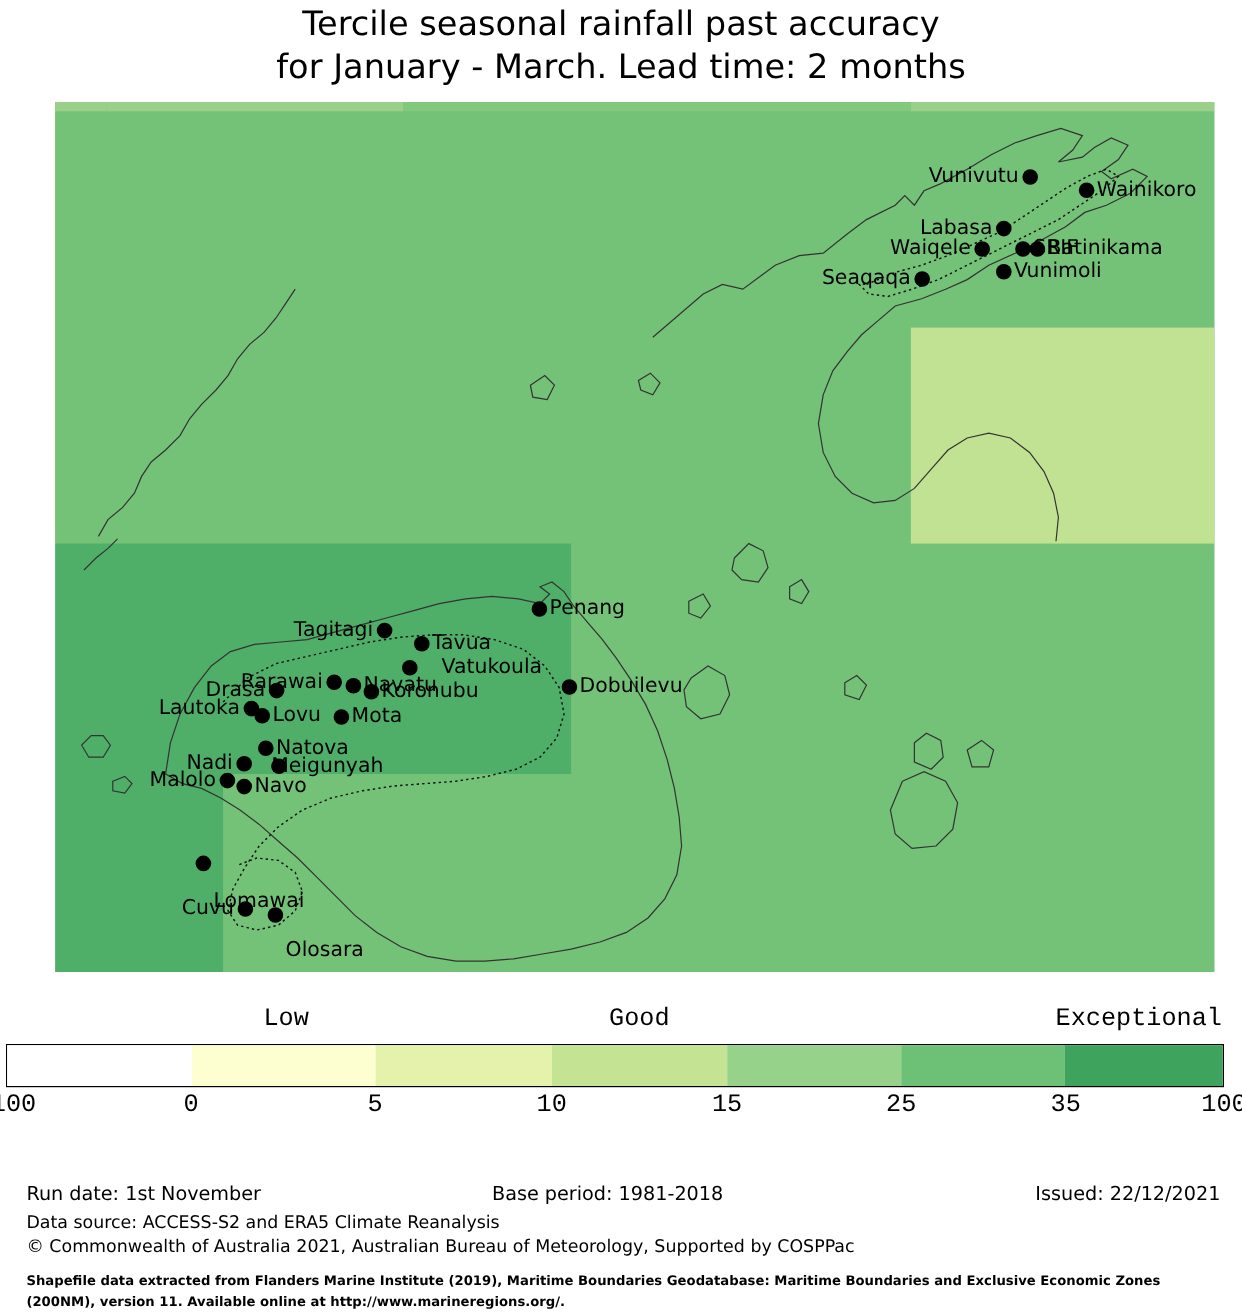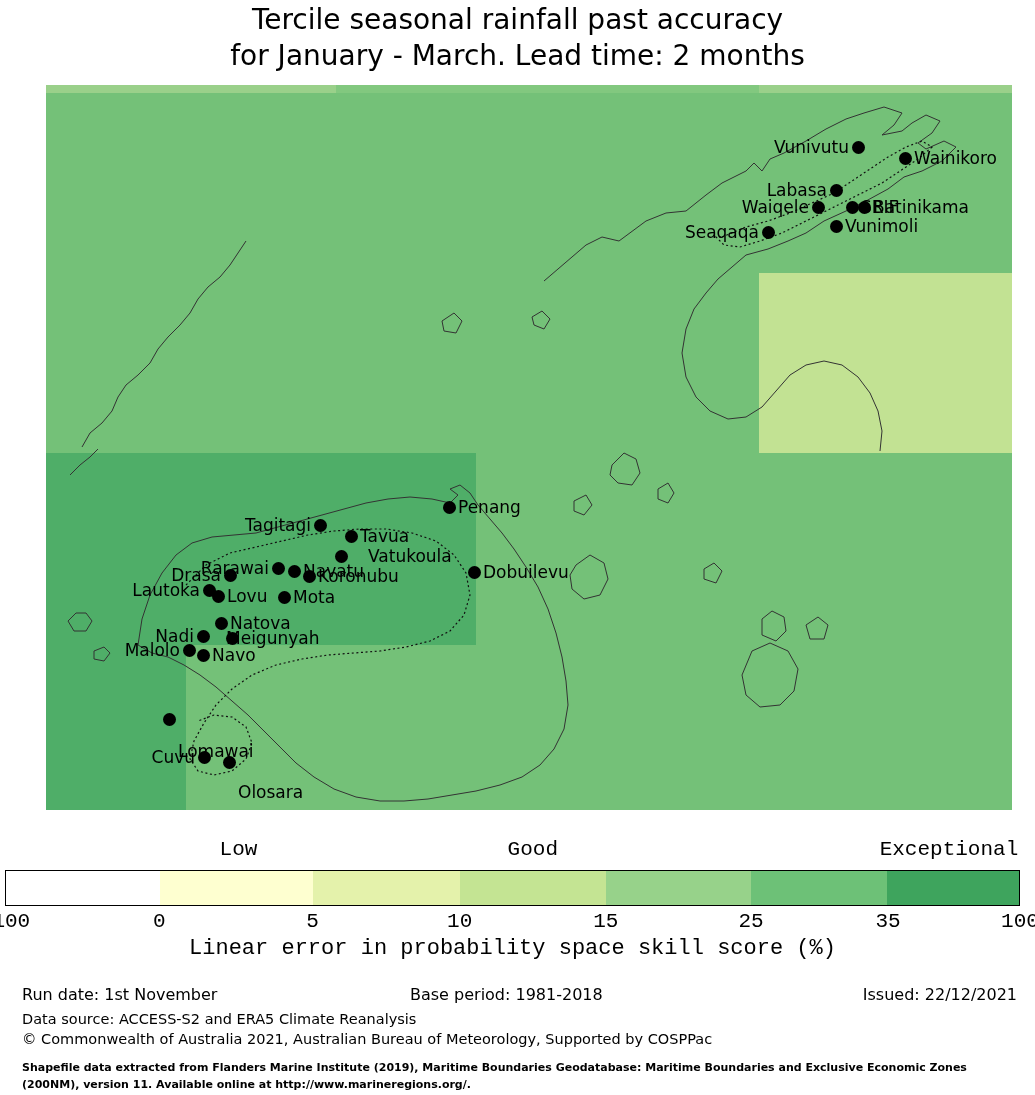--- a/index.html
+++ b/index.html
@@ -270,21 +270,20 @@
   <div id="cb-ticks">
       <div class="cb-tick" style="left: 0%;">-100</div>
       <div class="cb-tick" style="left: 15.2%;">0</div>
       <div class="cb-tick" style="left: 30.3%;">5</div>
       <div class="cb-tick" style="left: 44.8%;">10</div>
       <div class="cb-tick" style="left: 59.2%;">15</div>
       <div class="cb-tick" style="left: 73.5%;">25</div>
       <div class="cb-tick" style="left: 87%;">35</div>
       <div class="cb-tick" style="left: 100%;">100</div>
     </div>
-  <div id="cb-xlabel">Linear error in probability space skill score (%)</div>
 </div>
 
 <div id="footer">
   <div class="foot-row1">
     <span class="c1">Run date: 1st November</span>
     <span class="c2">Base period: 1981-2018</span>
     <span class="c3">Issued: 22/12/2021</span>
   </div>
   <div class="foot-line">Data source: ACCESS-S2 and ERA5 Climate Reanalysis</div>
   <div class="foot-line">© Commonwealth of Australia 2021, Australian Bureau of Meteorology, Supported by COSPPac</div>

